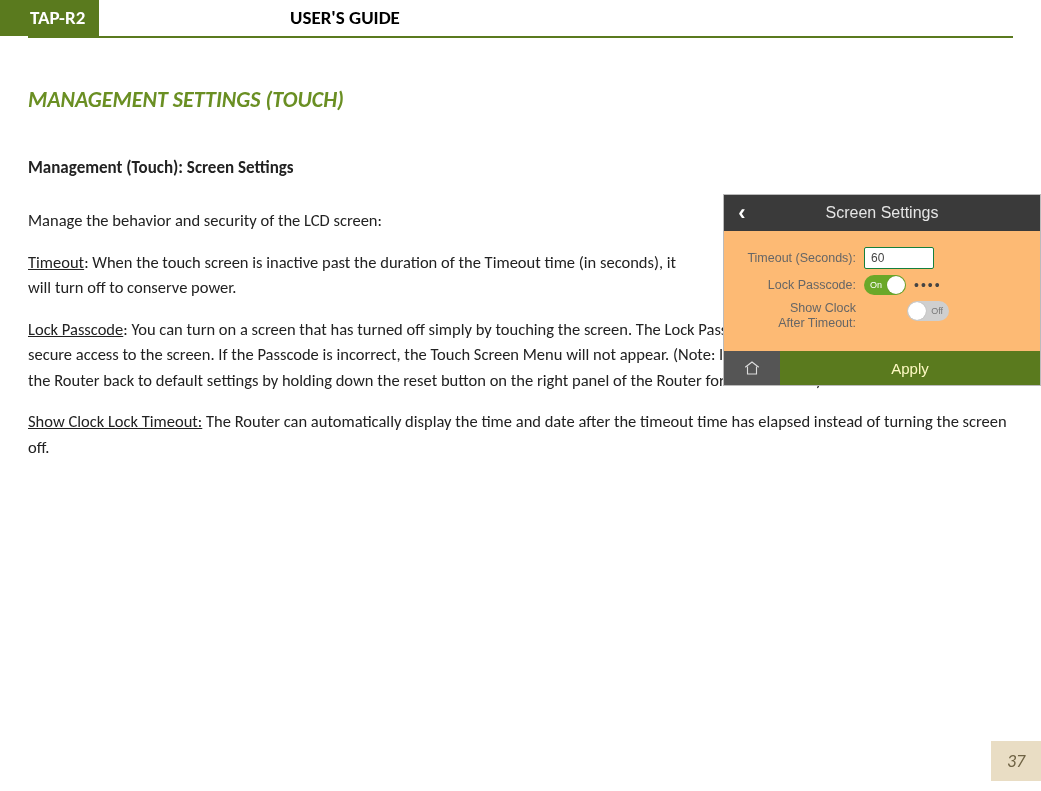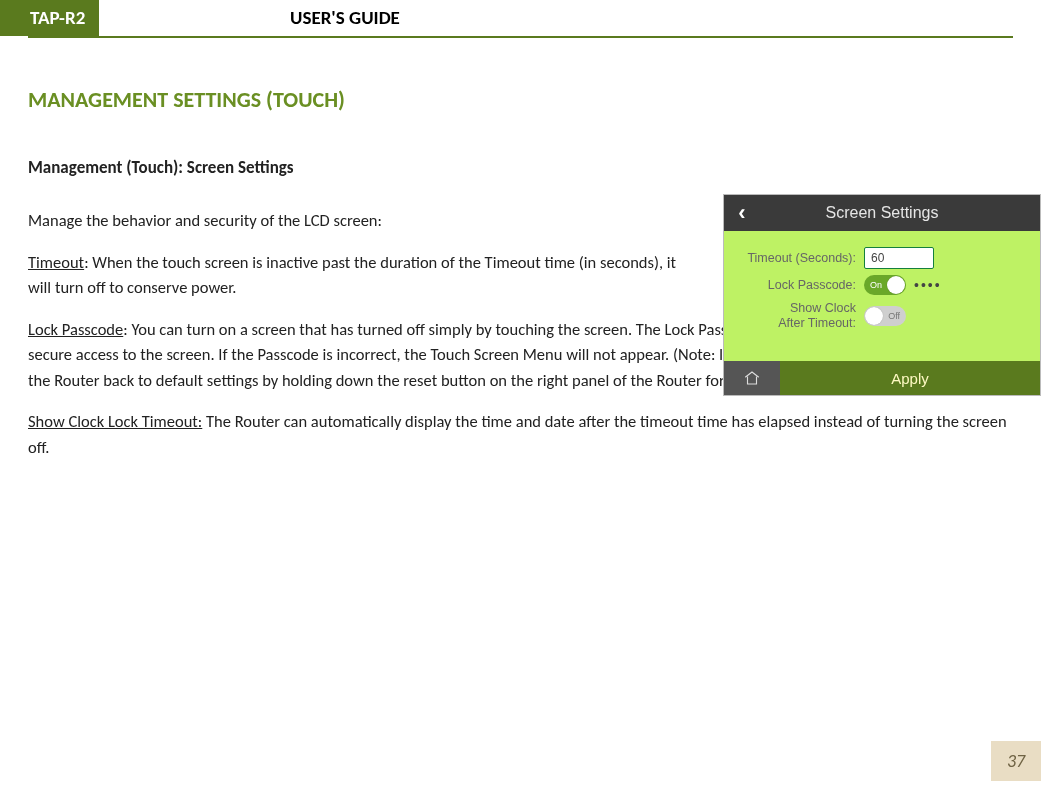--- a/index.html
+++ b/index.html
@@ -50,20 +50,21 @@
     margin: 0 28px 0 28px;
   }
 
   
   .content {
     padding: 42px 28px 0 28px;
     position: relative;
   }
   .section-title {
     color: #6a8f23;
+    font-style: italic;
     font-weight: 700;
     font-size: 22px;
     margin: 0 0 44px 0;
   }
   .subheading {
     font-weight: 700;
     font-size: 17px;
     margin: 0 0 30px 0;
   }
   .para {
@@ -103,31 +104,31 @@
     font-size: 22px;
     font-weight: 700;
     cursor: pointer;
   }
   .phone-title {
     flex: 1;
     text-align: center;
     padding-right: 36px; 
   }
   .phone-body {
-    padding: 10px 12px 24px 12px;
-    background: #bef264;
+    padding: 10px 12px 14px 12px;
+    background: #fdba74;
   }
   .prow {
     display: flex;
     align-items: center;
     margin: 6px 0;
     font-size: 12.5px;
     color: #666;
   }
-  .prow.top { align-items: center; }
+  .prow.top { align-items: flex-start; gap: 43px; }
   .plabel {
     width: 128px;
     text-align: right;
     padding-right: 8px;
     line-height: 1.2;
   }
   .pval {
     flex: 1;
     display: flex;
     align-items: center;

